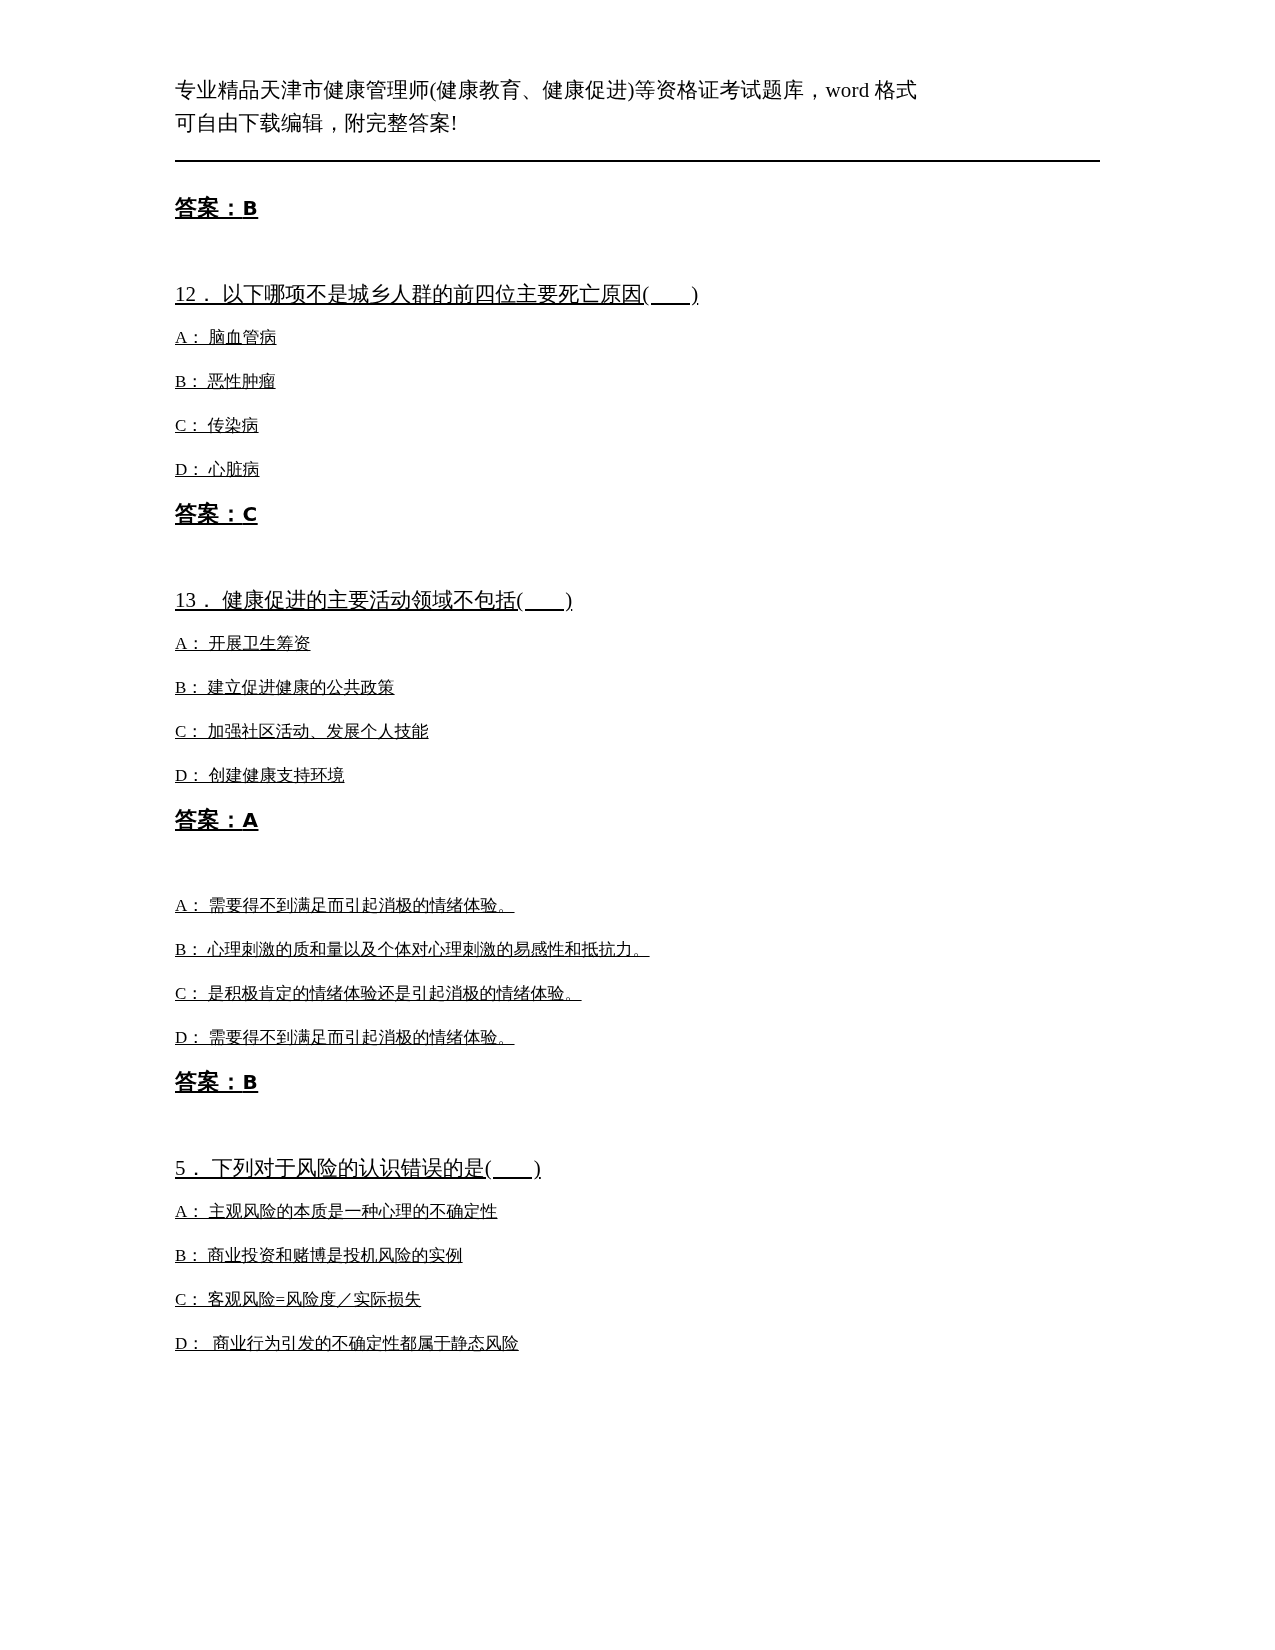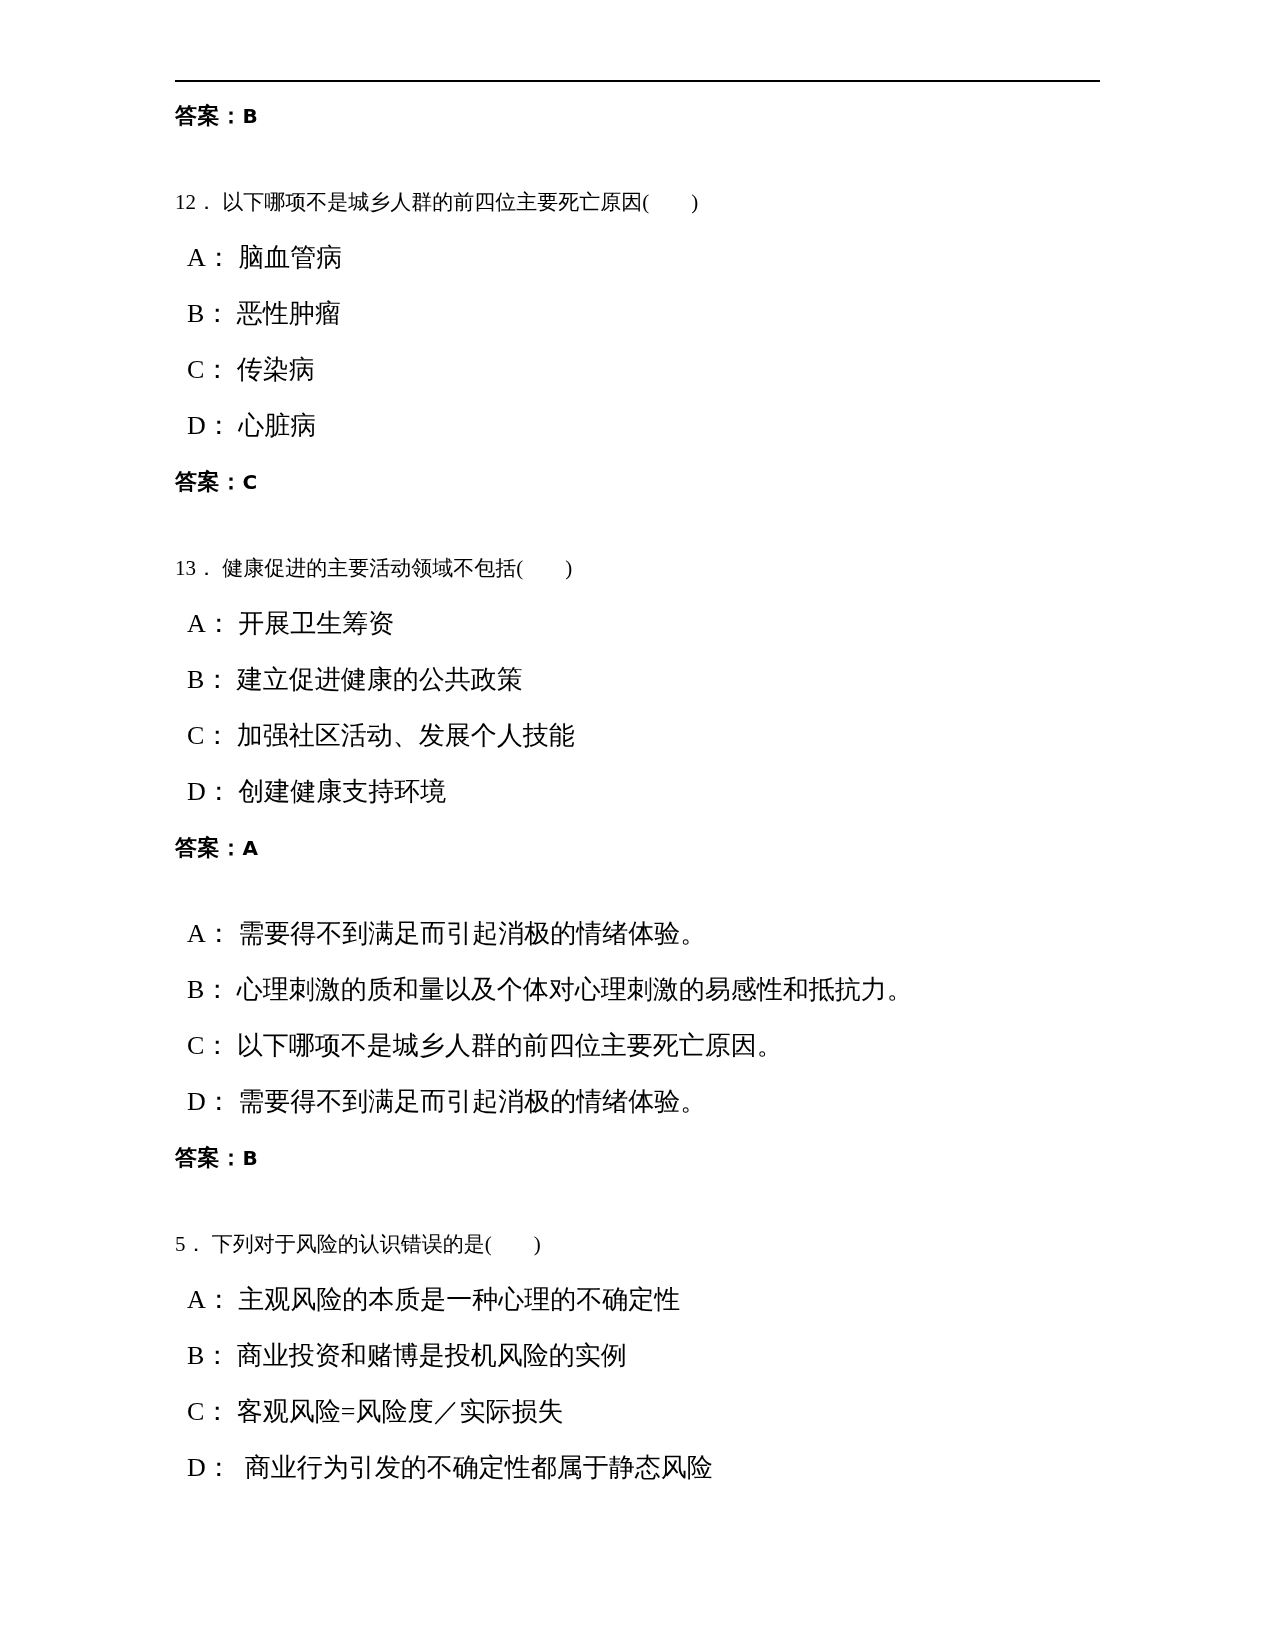--- a/index.html
+++ b/index.html
@@ -30,21 +30,22 @@
     margin: 0;
     padding-top: 14px;
   }
   .header-rule {
     border: none;
     border-top: 2px solid #000;
     margin: 20px 0 0 0;
     width: 100%;
   }
   .content {
-    padding-top: 12px;
+    padding-top: 24px;
+    text-decoration: underline;
   }
   .answer {
     font-size: 22px;
     font-weight: bold;
     line-height: 44px;
     margin: 0;
     letter-spacing: 0.5px;
   }
   .answer .ans-val {
     font-family: "DejaVu Sans", sans-serif;
@@ -54,31 +55,35 @@
   .qblock {
     margin-top: 42px;
   }
   .qstem {
     font-size: 21px;
     line-height: 44px;
     margin: 0;
     white-space: pre;
   }
   .opt {
-    font-size: 26px;
+    font-size: 17px;
     line-height: 44px;
-    margin: 12px;
+    margin: 0;
     white-space: pre;
   }
 </style>
 </head>
 <body>
 
 <div class="page">
 
+  <div class="header">
+    <div>专业精品天津市健康管理师(健康教育、健康促进)等资格证考试题库，word 格式</div>
+    <div>可自由下载编辑，附完整答案!</div>
+  </div>
   <hr class="header-rule">
 
   <div class="content">
 
     <p class="answer"><span>答案：</span><span class="ans-val">B</span></p>
 
     <div class="qblock">
       <p class="qstem">12． 以下哪项不是城乡人群的前四位主要死亡原因(        )</p>
       <p class="opt">A： 脑血管病</p>
       <p class="opt">B： 恶性肿瘤</p>
@@ -92,21 +97,21 @@
       <p class="opt">A： 开展卫生筹资</p>
       <p class="opt">B： 建立促进健康的公共政策</p>
       <p class="opt">C： 加强社区活动、发展个人技能</p>
       <p class="opt">D： 创建健康支持环境</p>
       <p class="answer"><span>答案：</span><span class="ans-val">A</span></p>
     </div>
 
     <div class="qblock">
       <p class="opt">A： 需要得不到满足而引起消极的情绪体验。</p>
       <p class="opt">B： 心理刺激的质和量以及个体对心理刺激的易感性和抵抗力。</p>
-      <p class="opt">C： 以下哪项不是城乡人群的前四位主要死亡原因。</p>
+      <p class="opt">C： 是积极肯定的情绪体验还是引起消极的情绪体验。</p>
       <p class="opt">D： 需要得不到满足而引起消极的情绪体验。</p>
       <p class="answer"><span>答案：</span><span class="ans-val">B</span></p>
     </div>
 
     <div class="qblock">
       <p class="qstem">5． 下列对于风险的认识错误的是(        )</p>
       <p class="opt">A： 主观风险的本质是一种心理的不确定性</p>
       <p class="opt">B： 商业投资和赌博是投机风险的实例</p>
       <p class="opt">C： 客观风险=风险度／实际损失</p>
       <p class="opt">D：  商业行为引发的不确定性都属于静态风险</p>

